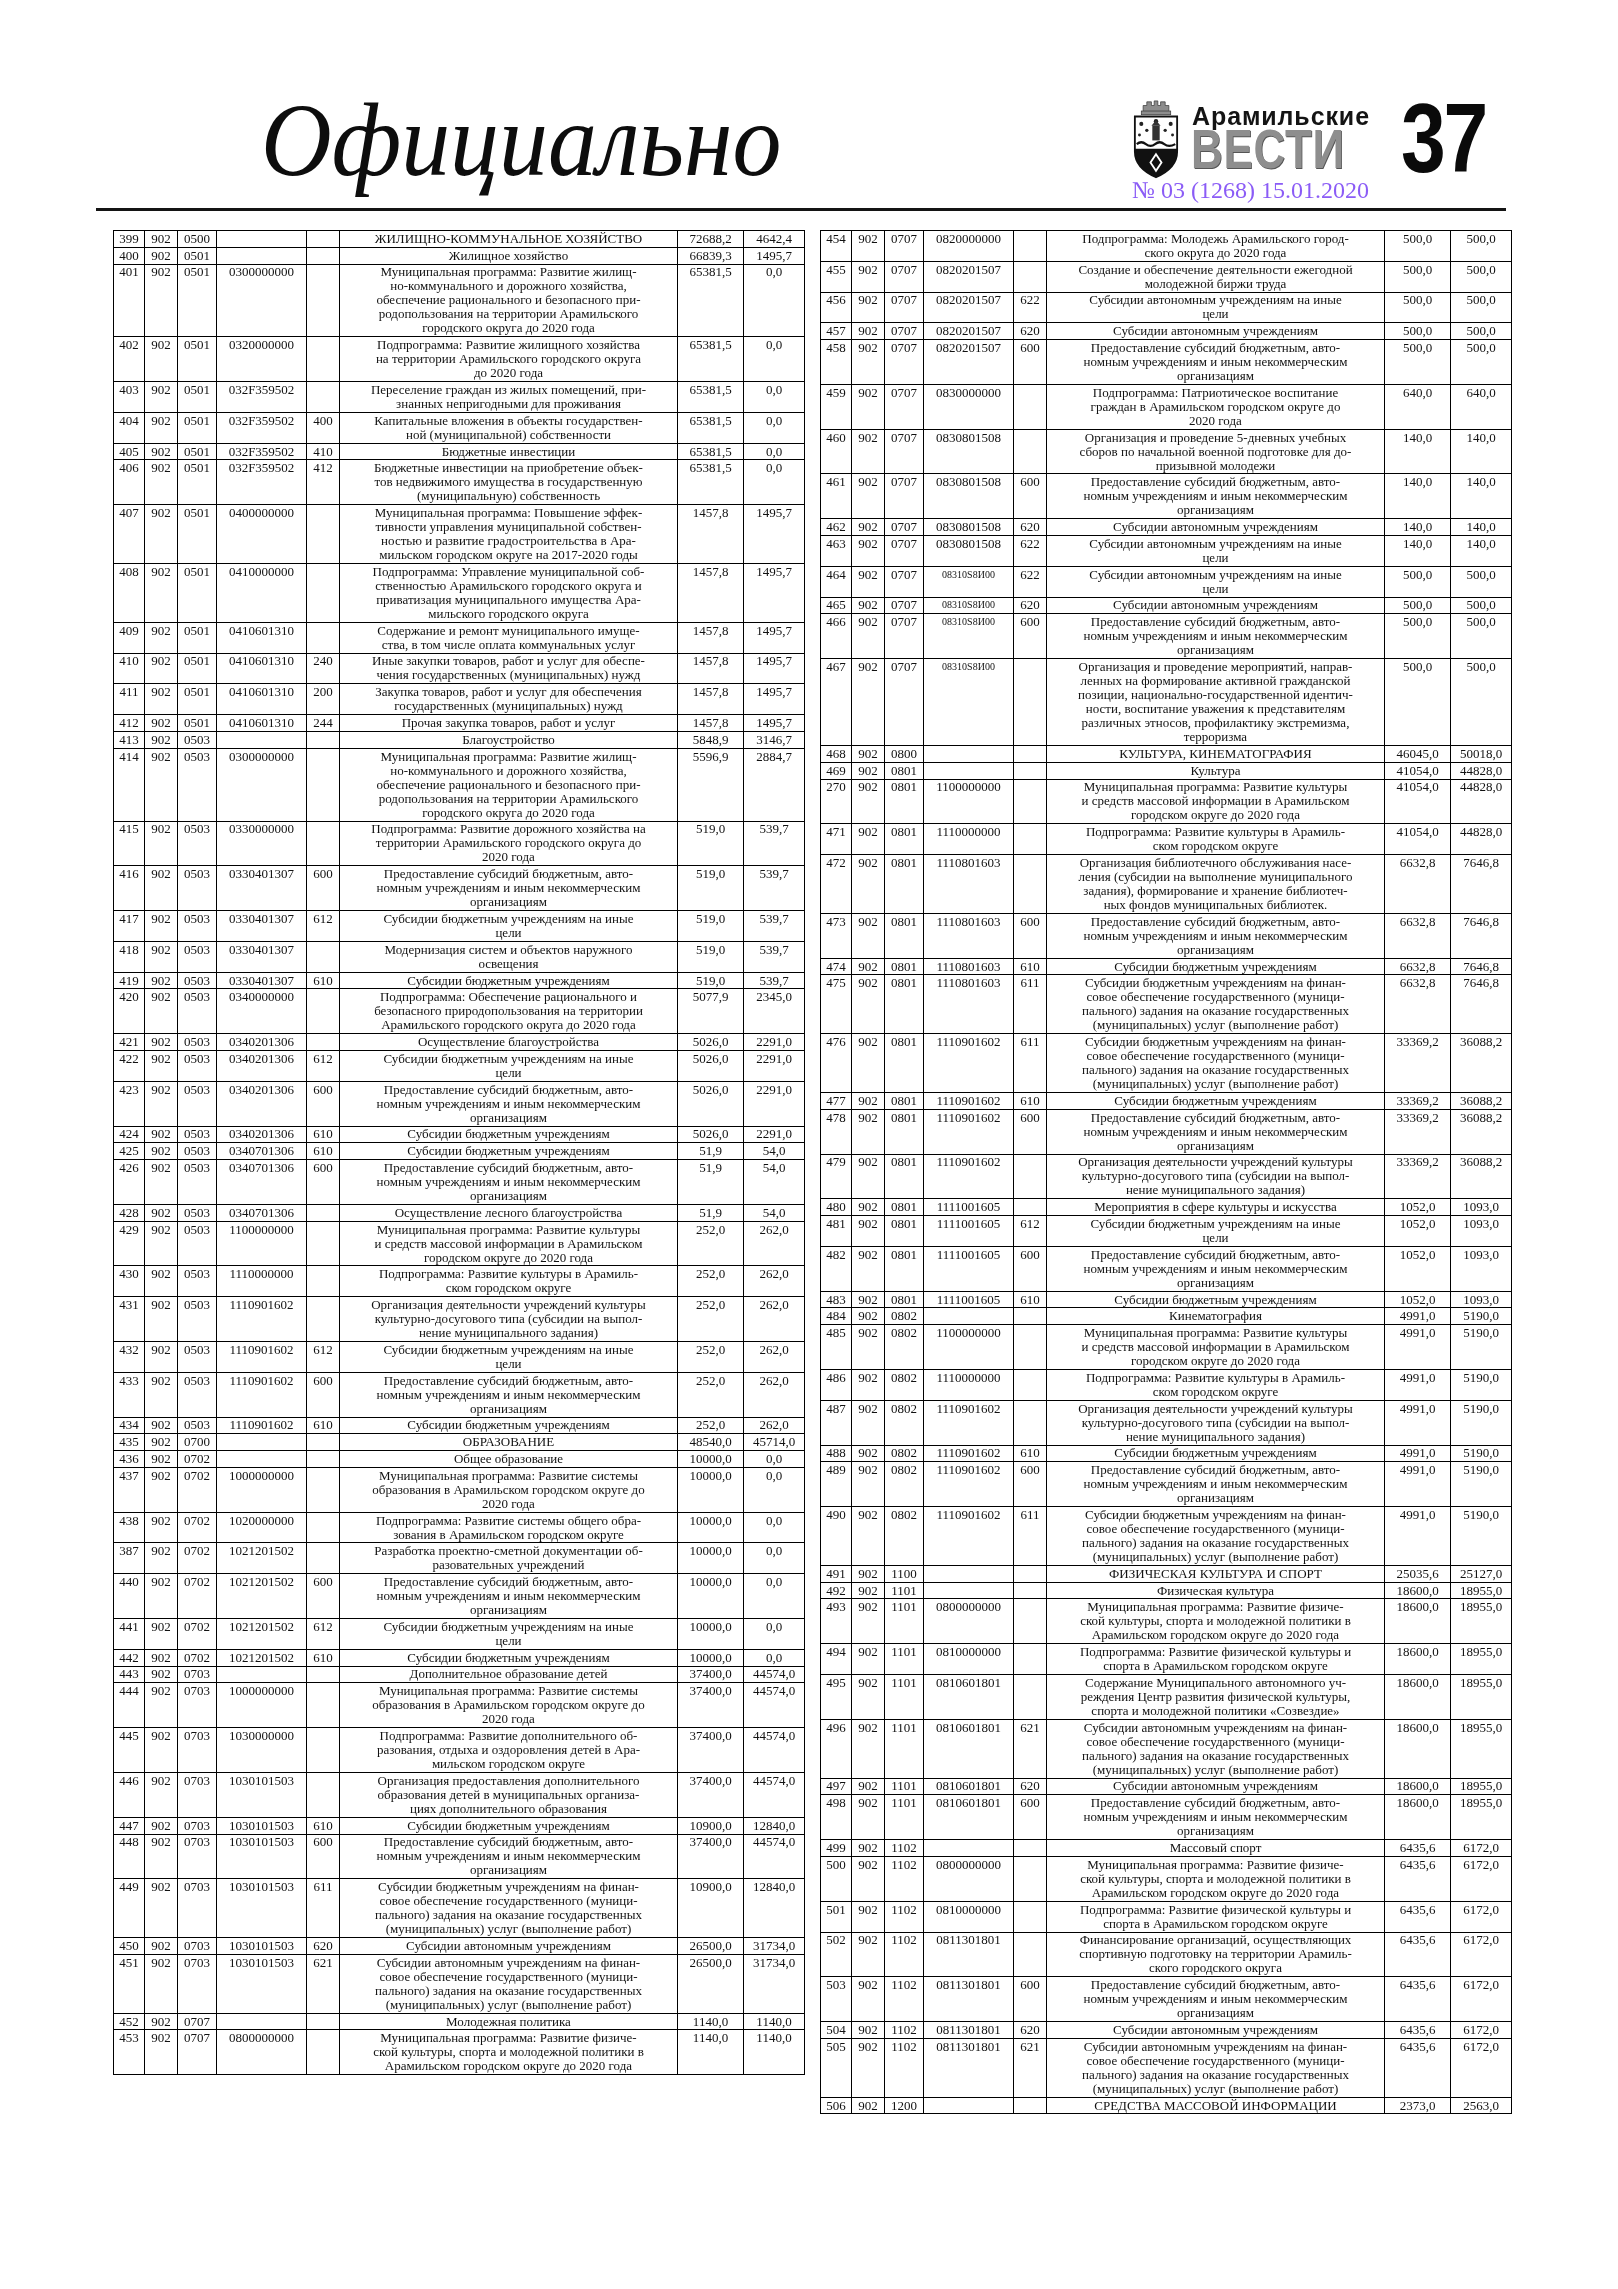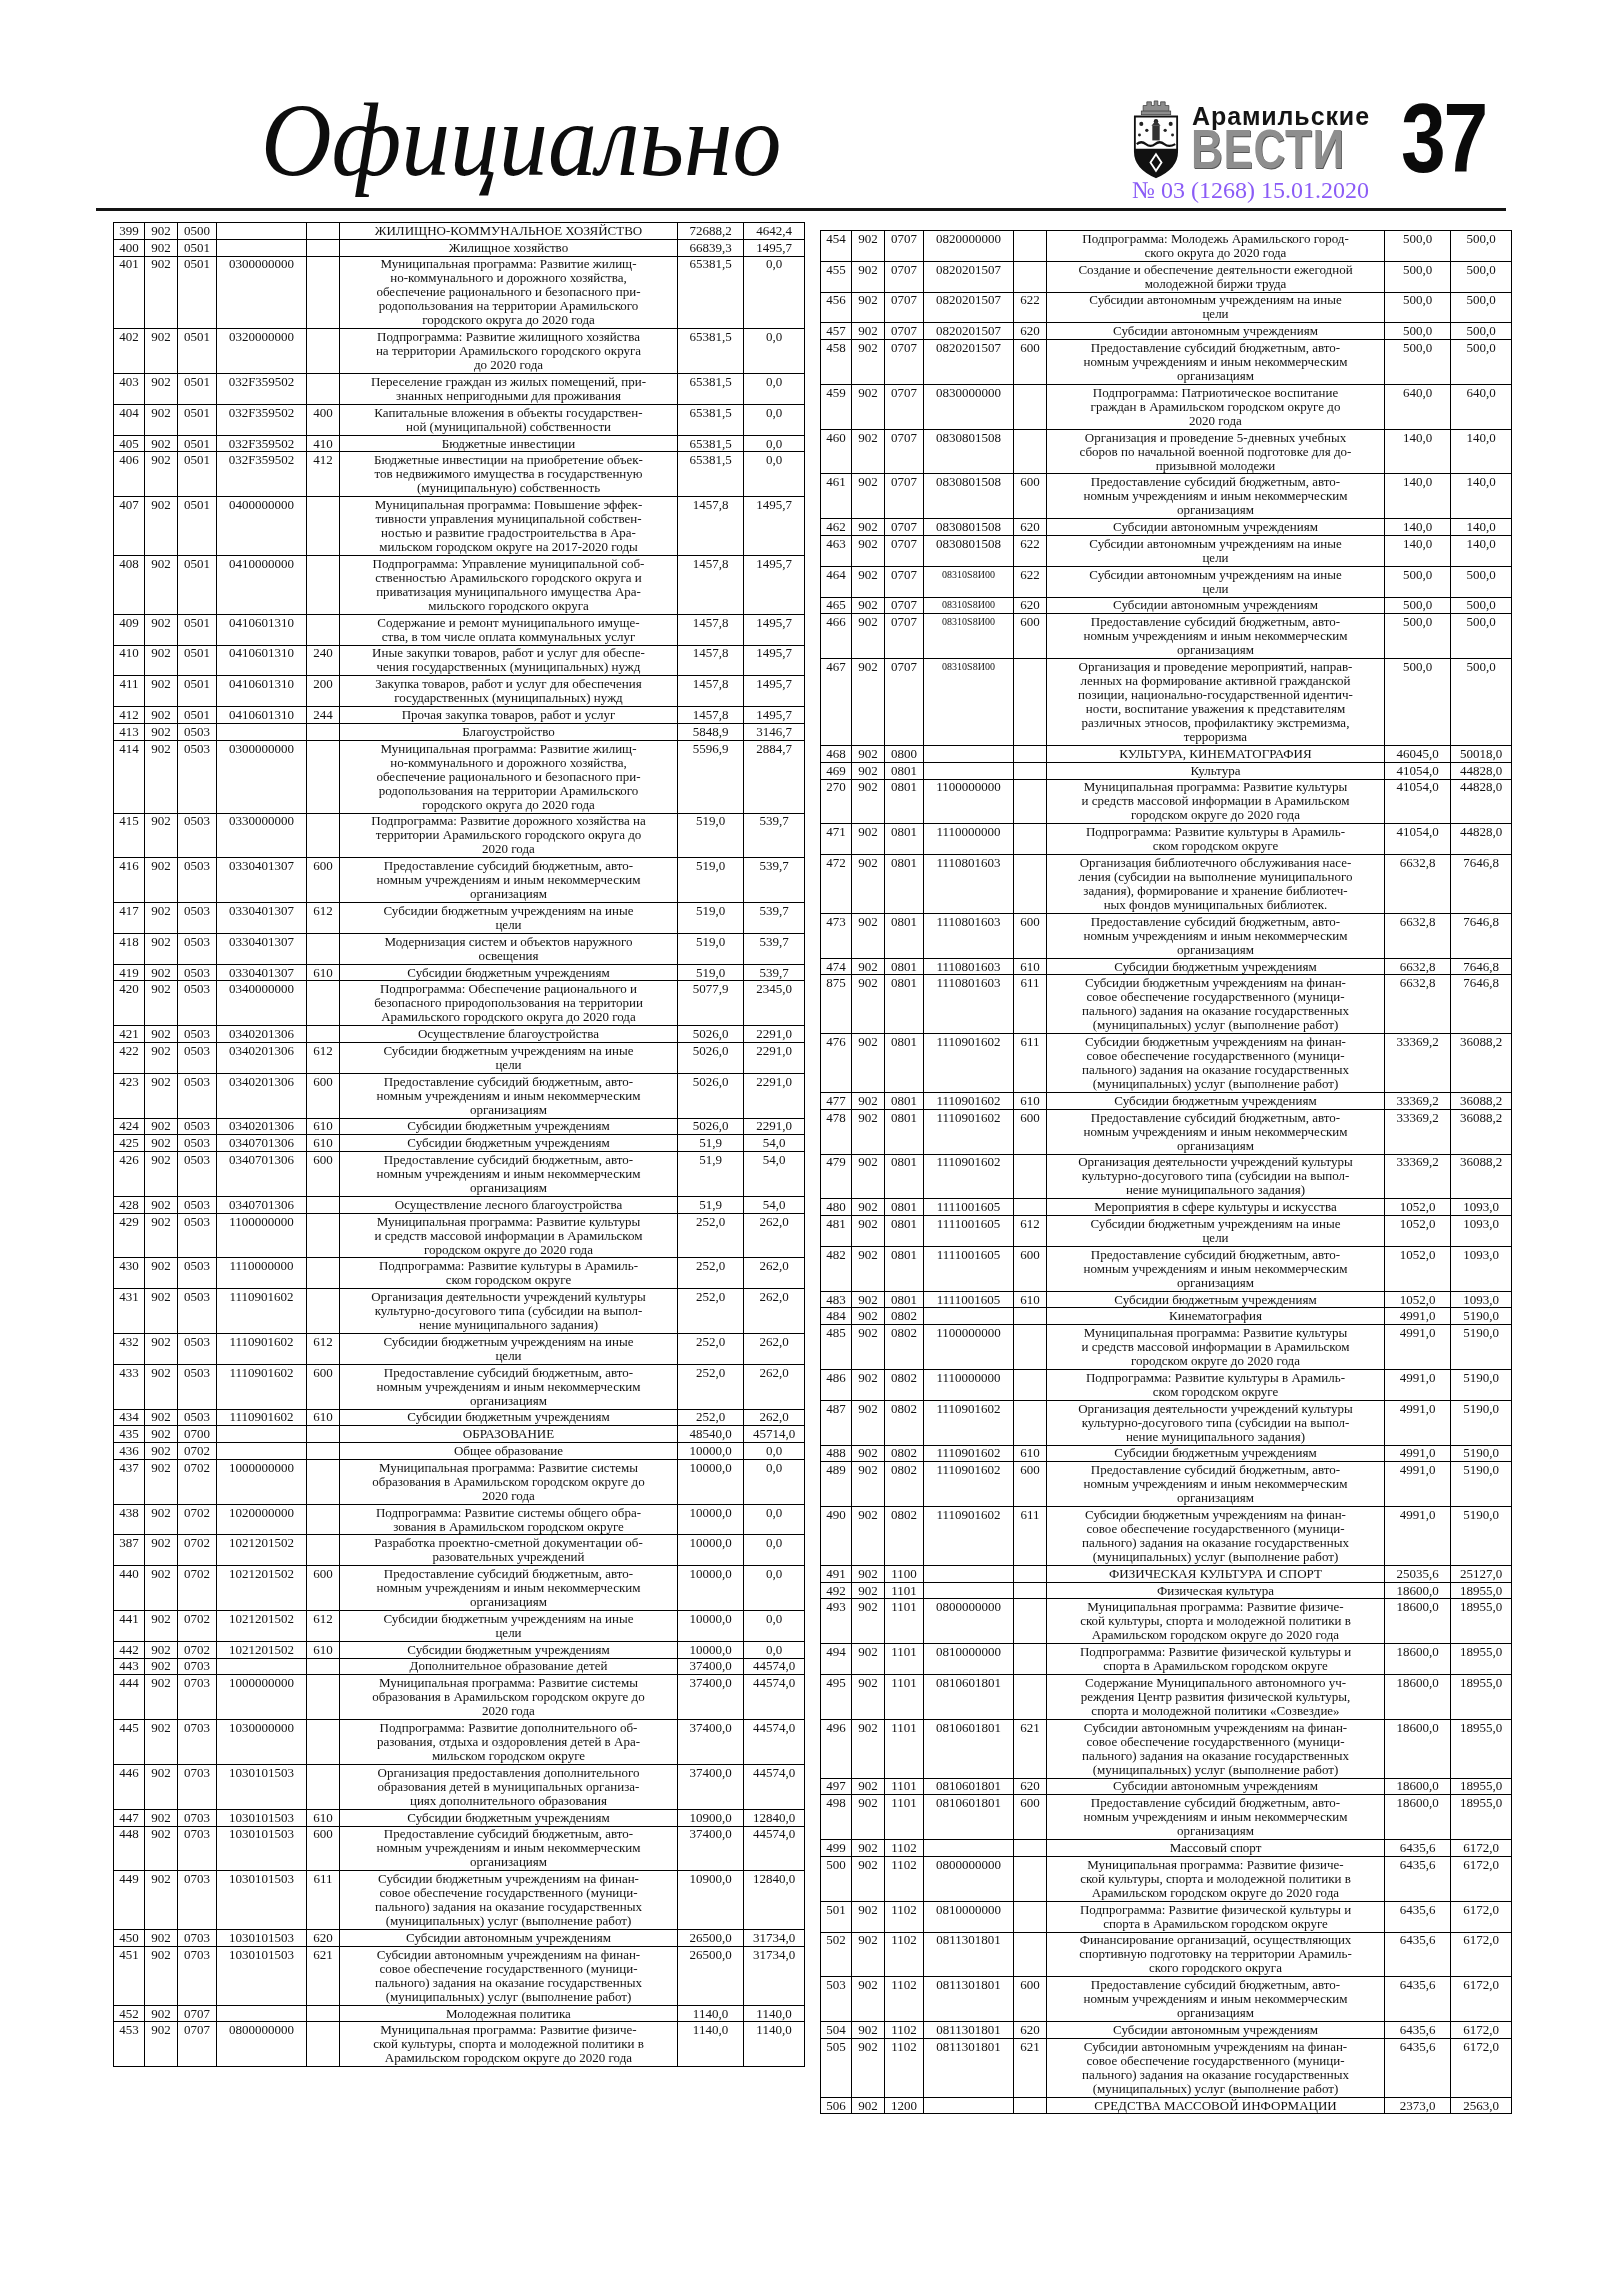--- a/index.html
+++ b/index.html
@@ -84,21 +84,21 @@
   
   table.budget{
     position:absolute;
     border-collapse:collapse;
     table-layout:fixed;
     width:690px;
     border:1.8px solid #000;
     font-size:13px;
     line-height:14px;
   }
-  #left-table{left:113px; top:222px;}
+  #left-table{left:113px; top:230px;}
   #right-table{left:820px; top:230px;}
   table.budget td{
     border:0.9px solid #000;
     padding:0.9px 1.8px;
     text-align:center;
     vertical-align:top;
     white-space:pre-line;
     overflow:hidden;
   }
   table.budget td.amt{white-space:nowrap;}
@@ -1013,21 +1013,21 @@
           <td>474</td>
           <td>902</td>
           <td>0801</td>
           <td>1110801603</td>
           <td>610</td>
           <td>Субсидии бюджетным учреждениям</td>
           <td class="amt">6632,8</td>
           <td class="amt">7646,8</td>
         </tr>
         <tr>
-          <td>875</td>
+          <td>475</td>
           <td>902</td>
           <td>0801</td>
           <td>1110801603</td>
           <td>611</td>
           <td>Субсидии бюджетным учреждениям на финан-
 совое обеспечение государственного (муници-
 пального) задания на оказание государственных
 (муниципальных) услуг (выполнение работ)</td>
           <td class="amt">6632,8</td>
           <td class="amt">7646,8</td>

